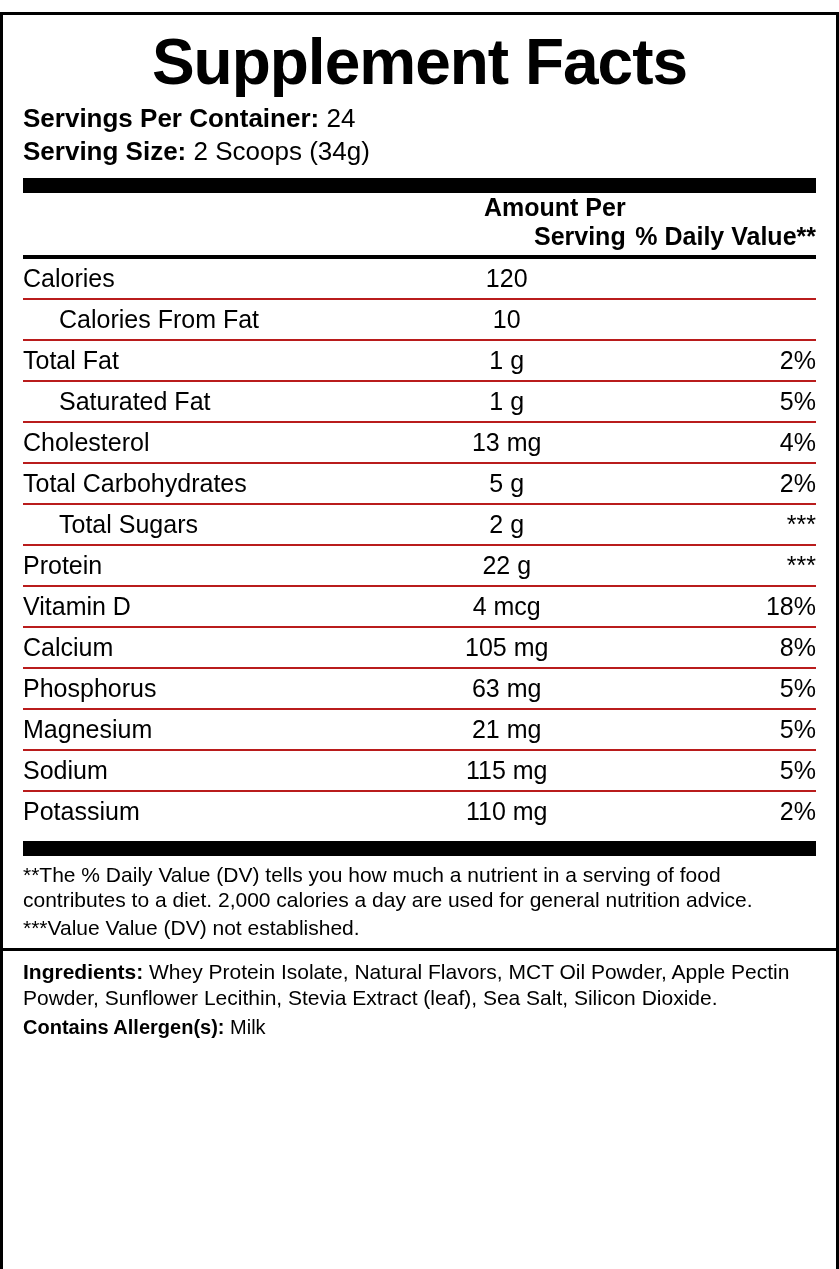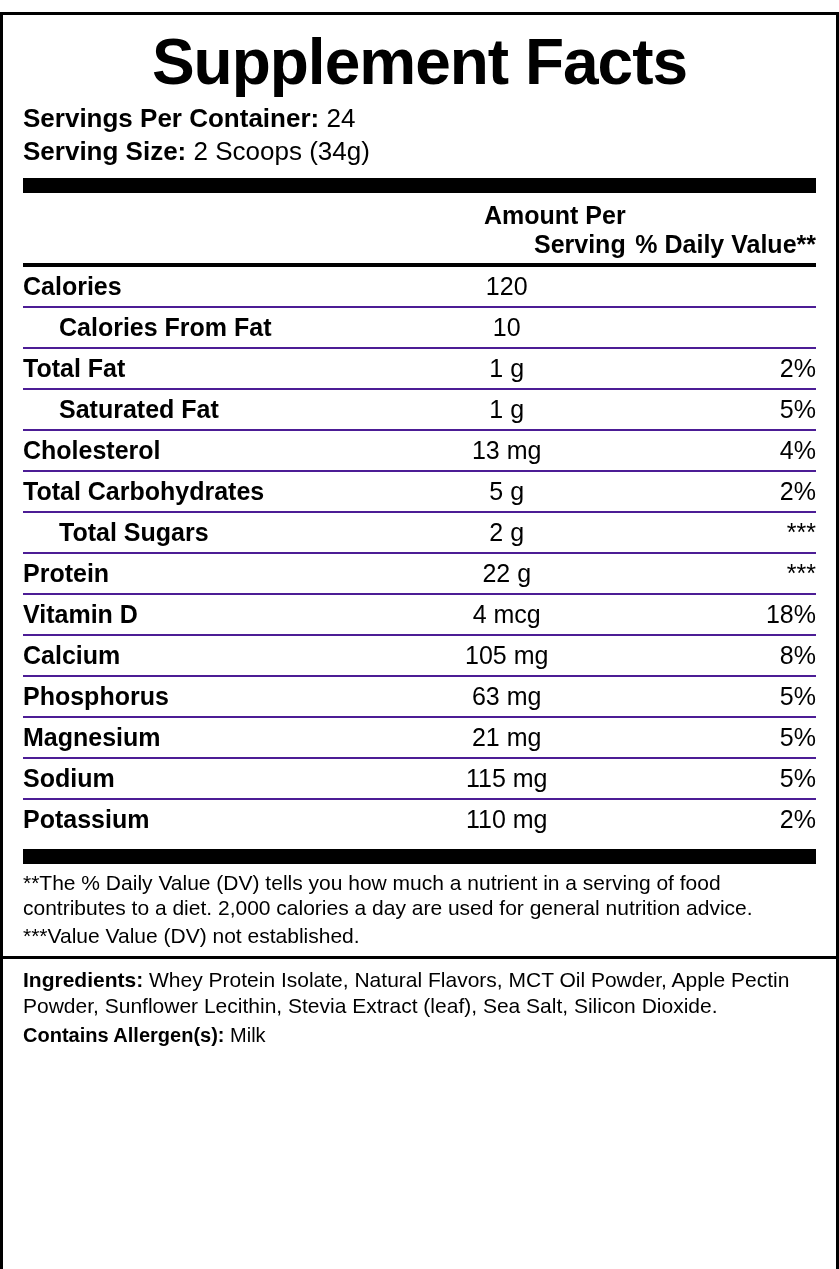--- a/index.html
+++ b/index.html
@@ -54,34 +54,33 @@
   table.facts col.c2 { width: 30%; }
   table.facts col.c3 { width: 24%; }
   table.facts th, table.facts td {
     padding: 5px 0 5px 0;
     vertical-align: bottom;
   }
   table.facts thead th {
     font-weight: bold;
     font-size: 25px;
     text-align: right;
-    padding-top: 8px;
+    padding-top: 0;
     padding-bottom: 4px;
   }
   table.facts thead th.blank { }
   table.facts tbody tr {
-    border-top: 2px solid #4c1d95;
+    border-top: 2px solid #b91c1c;
   }
   table.facts tbody tr:first-child {
     border-top: 4px solid #000;
   }
   td.name {
     text-align: left;
     white-space: nowrap;
-    font-weight: bold;
   }
   td.name.indent {
     padding-left: 36px;
   }
   td.amt {
     text-align: center;
     padding-right: 8px;
     white-space: nowrap;
   }
   td.dv {

